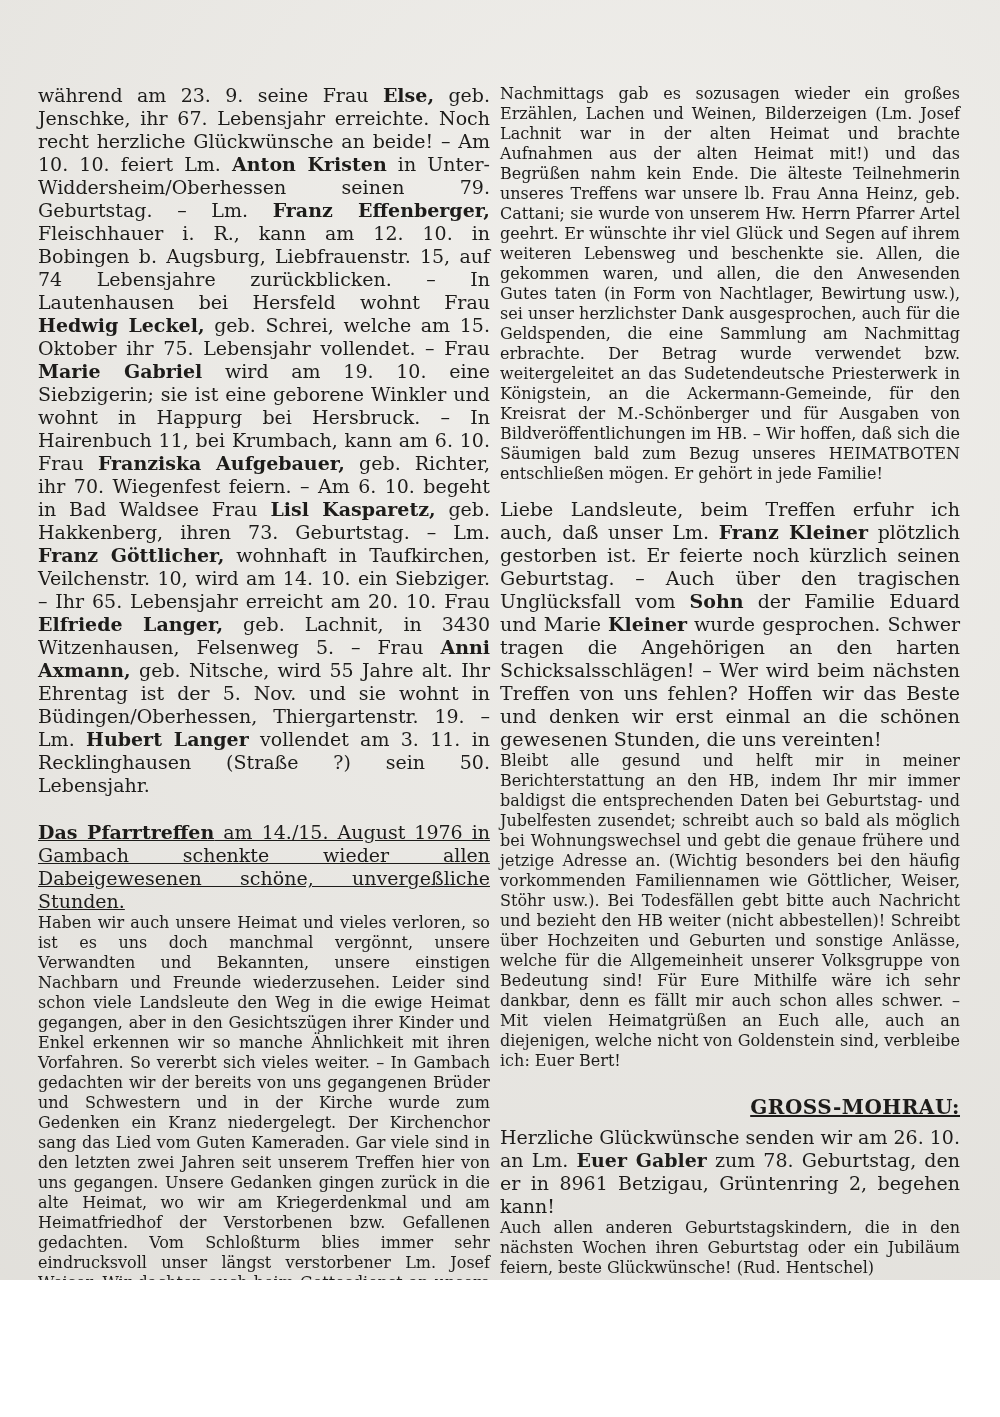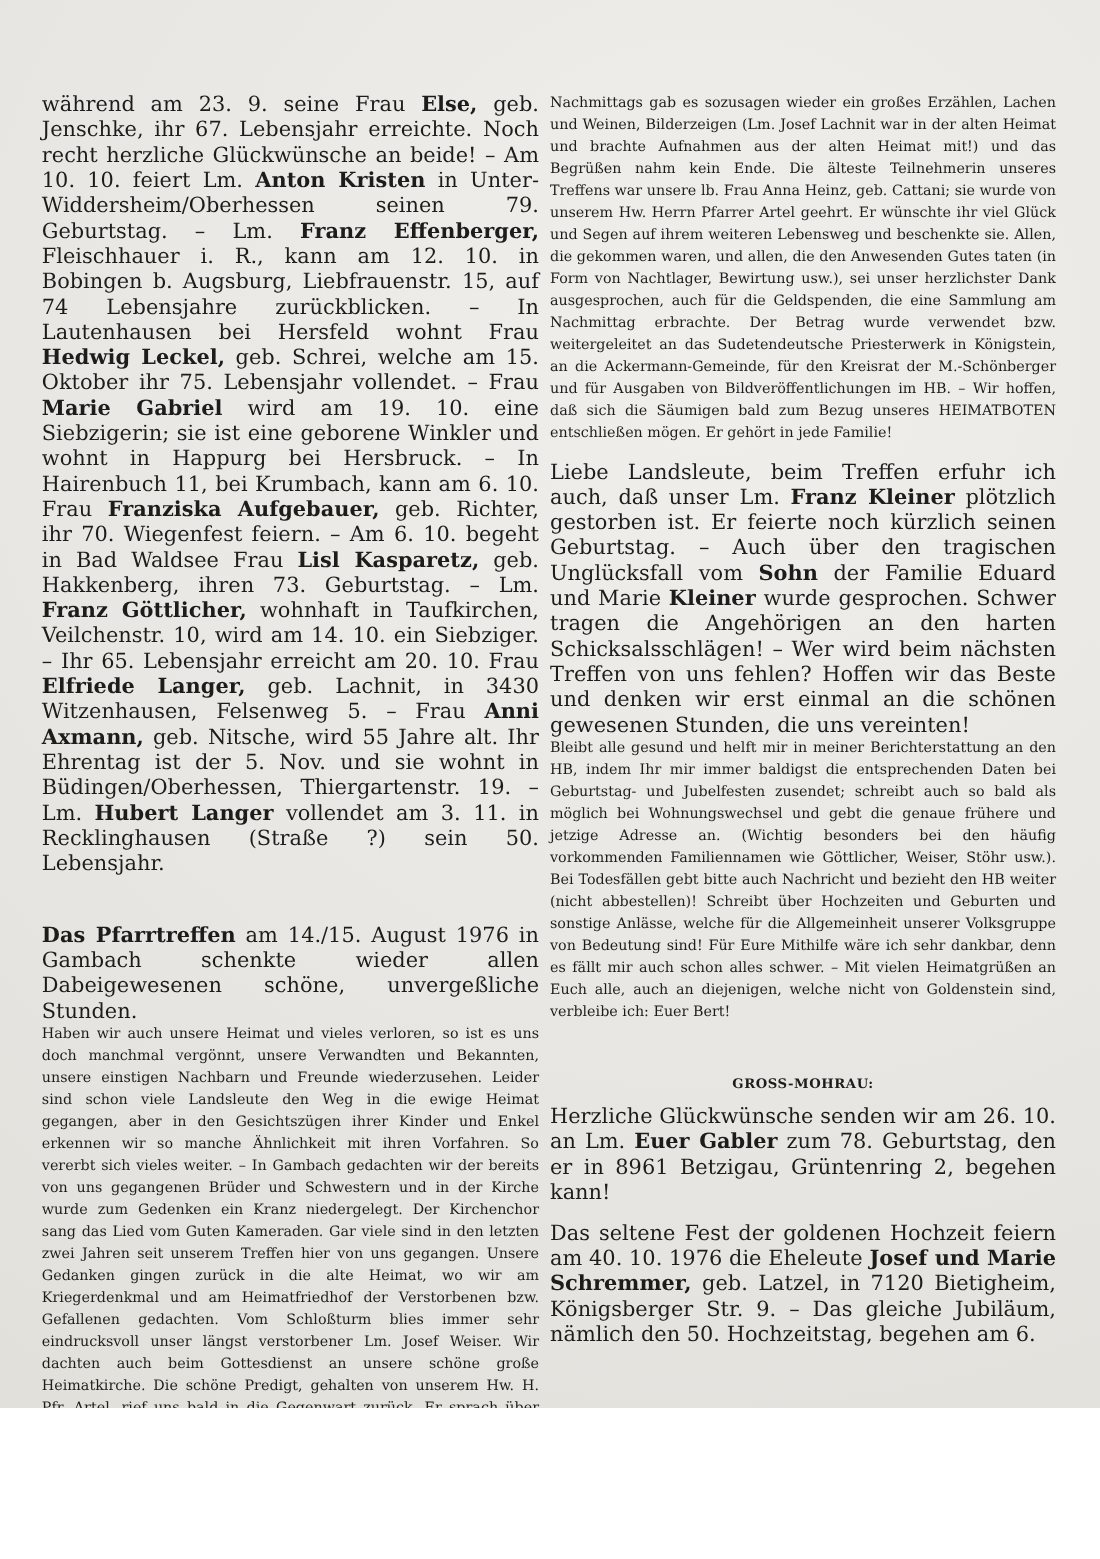--- a/index.html
+++ b/index.html
@@ -17,26 +17,26 @@
   .col-left  { left: 38px;  width: 452px; }
   .col-right { left: 500px; width: 460px; }
   .para {
     margin: 0;
     text-align: justify;
     hyphens: auto;
     -webkit-hyphens: auto;
     overflow-wrap: break-word;
   }
   .para.body    { font-size: 19px;   line-height: 23px; }
-  .para.small   { font-size: 13px; line-height: 20px; }
+  .para.small   { font-size: 16px; line-height: 20px; }
   .para.heading {
-    font-size: 12px; line-height: 24px; font-weight: bold;
-    text-align: center; letter-spacing: 0.5px; margin-bottom: 7px;
+    font-size: 20px; line-height: 24px; font-weight: bold;
+    text-align: right; letter-spacing: 0.5px; margin-bottom: 7px;
   }
-  .gap-lg { margin-top: 42px; }
+  .gap-lg { margin-top: 24px; text-decoration: underline; }
   .gap-md { margin-top: 14px; }
   .para b { font-weight: bold; }
   .page-number {
     position: absolute;
     top: 1288px;
     left: 903px;
     width: 40px;
     font-size: 20px;
     line-height: 24px;
     text-align: center;
@@ -50,16 +50,17 @@
       <p class="para body"><span>während am 23. 9. seine Frau </span><b>Else,</b><span> geb. Jenschke, ihr 67. Lebensjahr erreichte. Noch recht herzliche Glückwünsche an beide! – Am 10. 10. feiert Lm. </span><b>Anton Kristen</b><span> in Unter-Widdersheim/Oberhessen seinen 79. Geburtstag. – Lm. </span><b>Franz Effenberger,</b><span> Fleischhauer i. R., kann am 12. 10. in Bobingen b. Augsburg, Liebfrauenstr. 15, auf 74 Lebensjahre zurückblicken. – In Lautenhausen bei Hersfeld wohnt Frau </span><b>Hedwig Leckel,</b><span> geb. Schrei, welche am 15. Oktober ihr 75. Lebensjahr vollendet. – Frau </span><b>Marie Gabriel</b><span> wird am 19. 10. eine Siebzigerin; sie ist eine geborene Winkler und wohnt in Happurg bei Hersbruck. – In Hairenbuch 11, bei Krumbach, kann am 6. 10. Frau </span><b>Franziska Aufgebauer,</b><span> geb. Richter, ihr 70. Wiegenfest feiern. – Am 6. 10. begeht in Bad Waldsee Frau </span><b>Lisl Kasparetz,</b><span> geb. Hakkenberg, ihren 73. Geburtstag. – Lm. </span><b>Franz Göttlicher,</b><span> wohnhaft in Taufkirchen, Veilchenstr. 10, wird am 14. 10. ein Siebziger. – Ihr 65. Lebensjahr erreicht am 20. 10. Frau </span><b>Elfriede Langer,</b><span> geb. Lachnit, in 3430 Witzenhausen, Felsenweg 5. – Frau </span><b>Anni Axmann,</b><span> geb. Nitsche, wird 55 Jahre alt. Ihr Ehrentag ist der 5. Nov. und sie wohnt in Büdingen/Oberhessen, Thiergartenstr. 19. – Lm. </span><b>Hubert Langer</b><span> vollendet am 3. 11. in Recklinghausen (Straße ?) sein 50. Lebensjahr.</span></p>
       <p class="para body gap-lg"><b>Das Pfarrtreffen</b><span> am 14./15. August 1976 in Gambach schenkte wieder allen Dabeigewesenen schöne, unvergeßliche Stunden.</span></p>
       <p class="para small"><span>Haben wir auch unsere Heimat und vieles verloren, so ist es uns doch manchmal vergönnt, unsere Verwandten und Bekannten, unsere einstigen Nachbarn und Freunde wiederzusehen. Leider sind schon viele Landsleute den Weg in die ewige Heimat gegangen, aber in den Gesichtszügen ihrer Kinder und Enkel erkennen wir so manche Ähnlichkeit mit ihren Vorfahren. So vererbt sich vieles weiter. – In Gambach gedachten wir der bereits von uns gegangenen Brüder und Schwestern und in der Kirche wurde zum Gedenken ein Kranz niedergelegt. Der Kirchenchor sang das Lied vom Guten Kameraden. Gar viele sind in den letzten zwei Jahren seit unserem Treffen hier von uns gegangen. Unsere Gedanken gingen zurück in die alte Heimat, wo wir am Kriegerdenkmal und am Heimatfriedhof der Verstorbenen bzw. Gefallenen gedachten. Vom Schloßturm blies immer sehr eindrucksvoll unser längst verstorbener Lm. Josef Weiser. Wir dachten auch beim Gottesdienst an unsere schöne große Heimatkirche. Die schöne Predigt, gehalten von unserem Hw. H. Pfr. Artel, rief uns bald in die Gegenwart zurück. Er sprach über unsere große Marienverehrung und vielen kam wohl der alte Spruch in den Sinn, der lautet: »Unter Mariens Schutz und Schein steht das Städtchen Goldenstein!« Beim nachmittäglichen Segen erklangen die alten, vertrauten Marienlieder. –</span></p>
     </div>
   <div class="col col-right">
       <p class="para small"><span>Nachmittags gab es sozusagen wieder ein großes Erzählen, Lachen und Weinen, Bilderzeigen (Lm. Josef Lachnit war in der alten Heimat und brachte Aufnahmen aus der alten Heimat mit!) und das Begrüßen nahm kein Ende. Die älteste Teilnehmerin unseres Treffens war unsere lb. Frau Anna Heinz, geb. Cattani; sie wurde von unserem Hw. Herrn Pfarrer Artel geehrt. Er wünschte ihr viel Glück und Segen auf ihrem weiteren Lebensweg und beschenkte sie. Allen, die gekommen waren, und allen, die den Anwesenden Gutes taten (in Form von Nachtlager, Bewirtung usw.), sei unser herzlichster Dank ausgesprochen, auch für die Geldspenden, die eine Sammlung am Nachmittag erbrachte. Der Betrag wurde verwendet bzw. weitergeleitet an das Sudetendeutsche Priesterwerk in Königstein, an die Ackermann-Gemeinde, für den Kreisrat der M.-Schönberger und für Ausgaben von Bildveröffentlichungen im HB. – Wir hoffen, daß sich die Säumigen bald zum Bezug unseres HEIMATBOTEN entschließen mögen. Er gehört in jede Familie!</span></p>
       <p class="para body gap-md"><span>Liebe Landsleute, beim Treffen erfuhr ich auch, daß unser Lm. </span><b>Franz Kleiner</b><span> plötzlich gestorben ist. Er feierte noch kürzlich seinen Geburtstag. – Auch über den tragischen Unglücksfall vom </span><b>Sohn</b><span> der Familie Eduard und Marie </span><b>Kleiner</b><span> wurde gesprochen. Schwer tragen die Angehörigen an den harten Schicksalsschlägen! – Wer wird beim nächsten Treffen von uns fehlen? Hoffen wir das Beste und denken wir erst einmal an die schönen gewesenen Stunden, die uns vereinten!</span></p>
       <p class="para small"><span>Bleibt alle gesund und helft mir in meiner Berichterstattung an den HB, indem Ihr mir immer baldigst die entsprechenden Daten bei Geburtstag- und Jubelfesten zusendet; schreibt auch so bald als möglich bei Wohnungswechsel und gebt die genaue frühere und jetzige Adresse an. (Wichtig besonders bei den häufig vorkommenden Familiennamen wie Göttlicher, Weiser, Stöhr usw.). Bei Todesfällen gebt bitte auch Nachricht und bezieht den HB weiter (nicht abbestellen)! Schreibt über Hochzeiten und Geburten und sonstige Anlässe, welche für die Allgemeinheit unserer Volksgruppe von Bedeutung sind! Für Eure Mithilfe wäre ich sehr dankbar, denn es fällt mir auch schon alles schwer. – Mit vielen Heimatgrüßen an Euch alle, auch an diejenigen, welche nicht von Goldenstein sind, verbleibe ich: Euer Bert!</span></p>
       <p class="para heading gap-lg"><b>GROSS-MOHRAU:</b></p>
       <p class="para body"><span>Herzliche Glückwünsche senden wir am 26. 10. an Lm. </span><b>Euer Gabler</b><span> zum 78. Geburtstag, den er in 8961 Betzigau, Grüntenring 2, begehen kann!</span></p>
+      <p class="para small"><span>Auch allen anderen Geburtstagskindern, die in den nächsten Wochen ihren Geburtstag oder ein Jubiläum feiern, beste Glückwünsche! (Rud. Hentschel)</span></p>
       <p class="para body gap-md"><span>Das seltene Fest der goldenen Hochzeit feiern am 40. 10. 1976 die Eheleute </span><b>Josef und Marie Schremmer,</b><span> geb. Latzel, in 7120 Bietigheim, Königsberger Str. 9. – Das gleiche Jubiläum, nämlich den 50. Hochzeitstag, begehen am 6.</span></p>
     </div>
   <div class="page-number">415</div>
 </div>
 
 </body></html>

